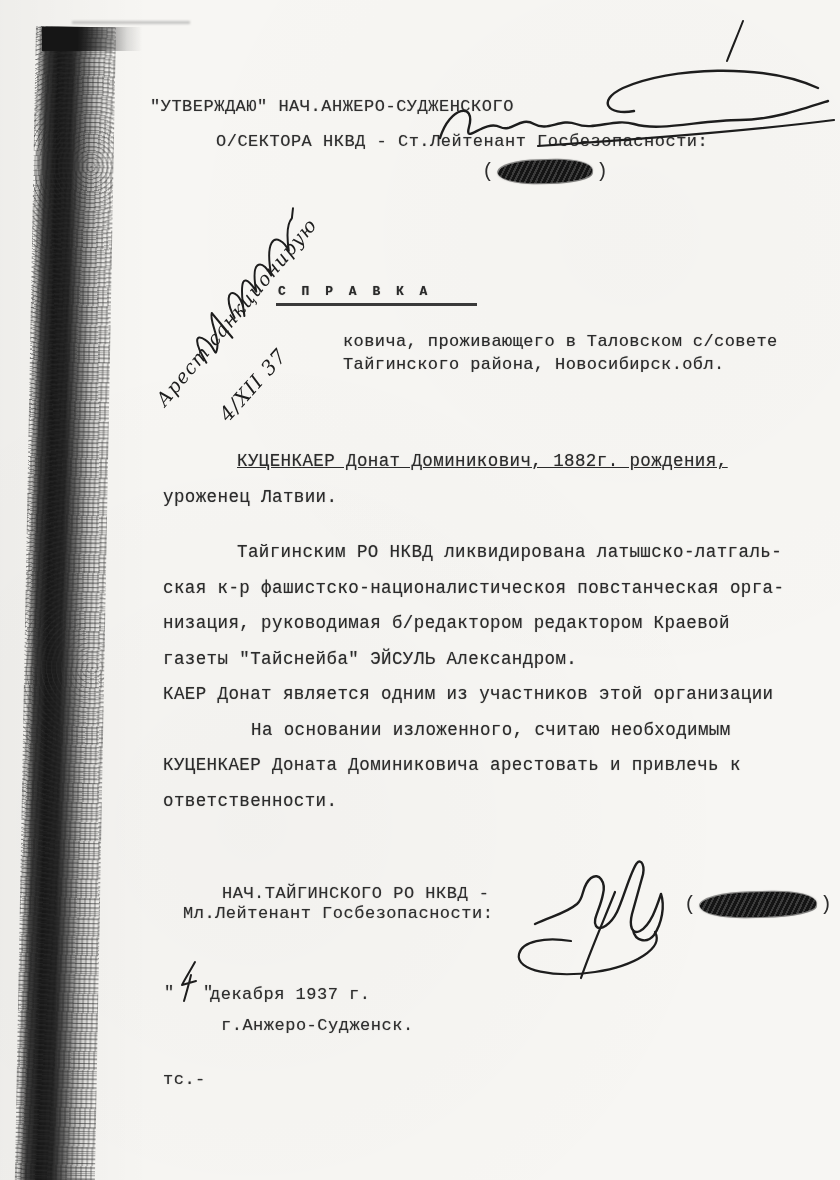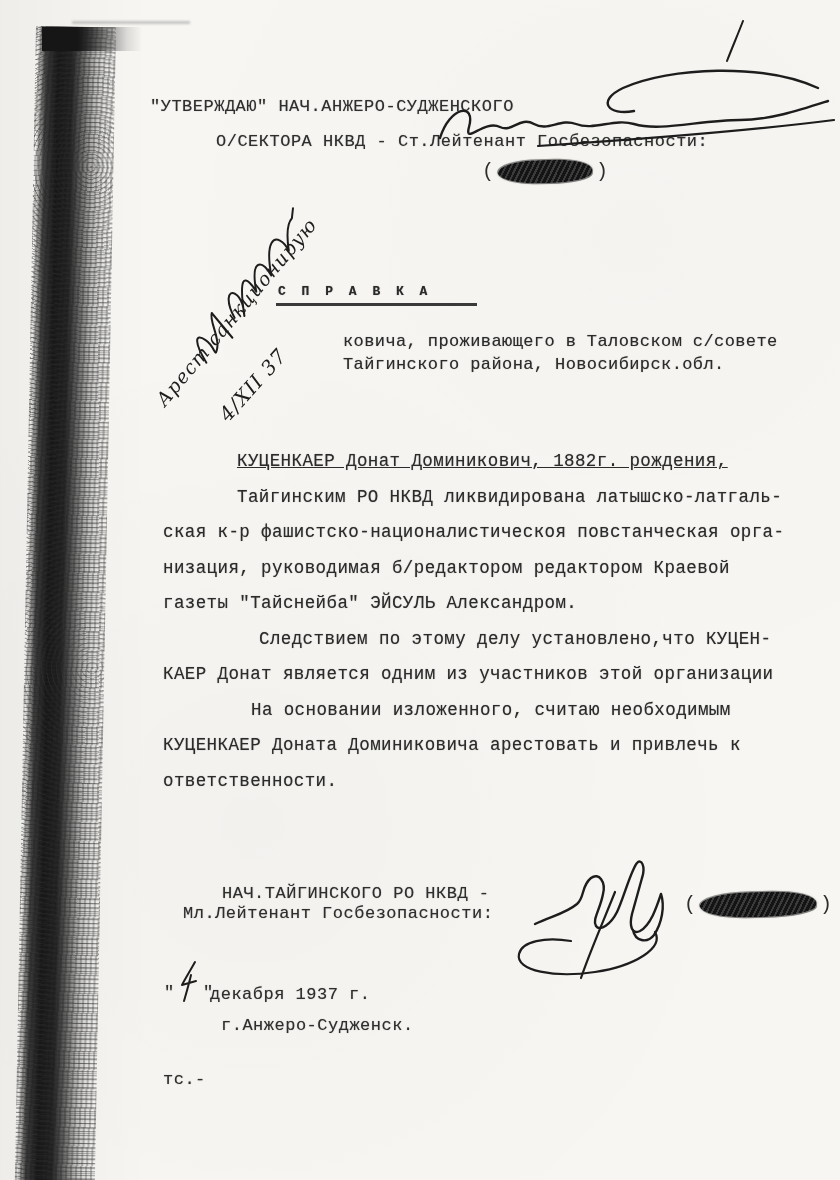--- a/index.html
+++ b/index.html
@@ -117,25 +117,25 @@
 
   <div class="subject">
 
       <div class="bline">ковича, проживающего в Таловском с/совете</div>
       <div class="bline">Тайгинского района, Новосибирск.обл.</div>
     </div>
 
   <div class="bodyblk">
 
   <div class="bline" style="padding-left: 74px; text-decoration: underline;">КУЦЕНКАЕР Донат Доминикович, 1882г. рождения,</div>
-      <div class="bline" style="padding-left: 74px;">Тайгинским РО НКВД ликвидирована латышско-латгаль-</div>
+      <div class="bline">уроженец Латвии.</div>
+      <div class="bline" style="padding-left: 74px; margin-top: 20px;">Тайгинским РО НКВД ликвидирована латышско-латгаль-</div>
       <div class="bline">ская к-р фашистско-националистическоя повстанческая орга-</div>
       <div class="bline">низация, руководимая б/редактором редактором Краевой</div>
       <div class="bline">газеты "Тайснейба" ЭЙСУЛЬ Александром.</div>
-      <div class="bline" style="padding-left: 96px;">Следствием по этому делу установлено,что КУЦЕН-</div>
       <div class="bline">КАЕР Донат является одним из участников этой организации</div>
       <div class="bline" style="padding-left: 88px;">На основании изложенного, считаю необходимым</div>
       <div class="bline">КУЦЕНКАЕР Доната Доминиковича арестовать и привлечь к</div>
       <div class="bline">ответственности.</div>
     </div>
 
   <div class="tw" style="left:222px;top:884px;">НАЧ.ТАЙГИНСКОГО РО НКВД -</div>
   <div class="tw" style="left:183px;top:904px;">Мл.Лейтенант Госбезопасности:</div>
 
   <svg style="position:absolute;left:485px;top:842px;" width="200" height="145" viewBox="0 0 200 145">

